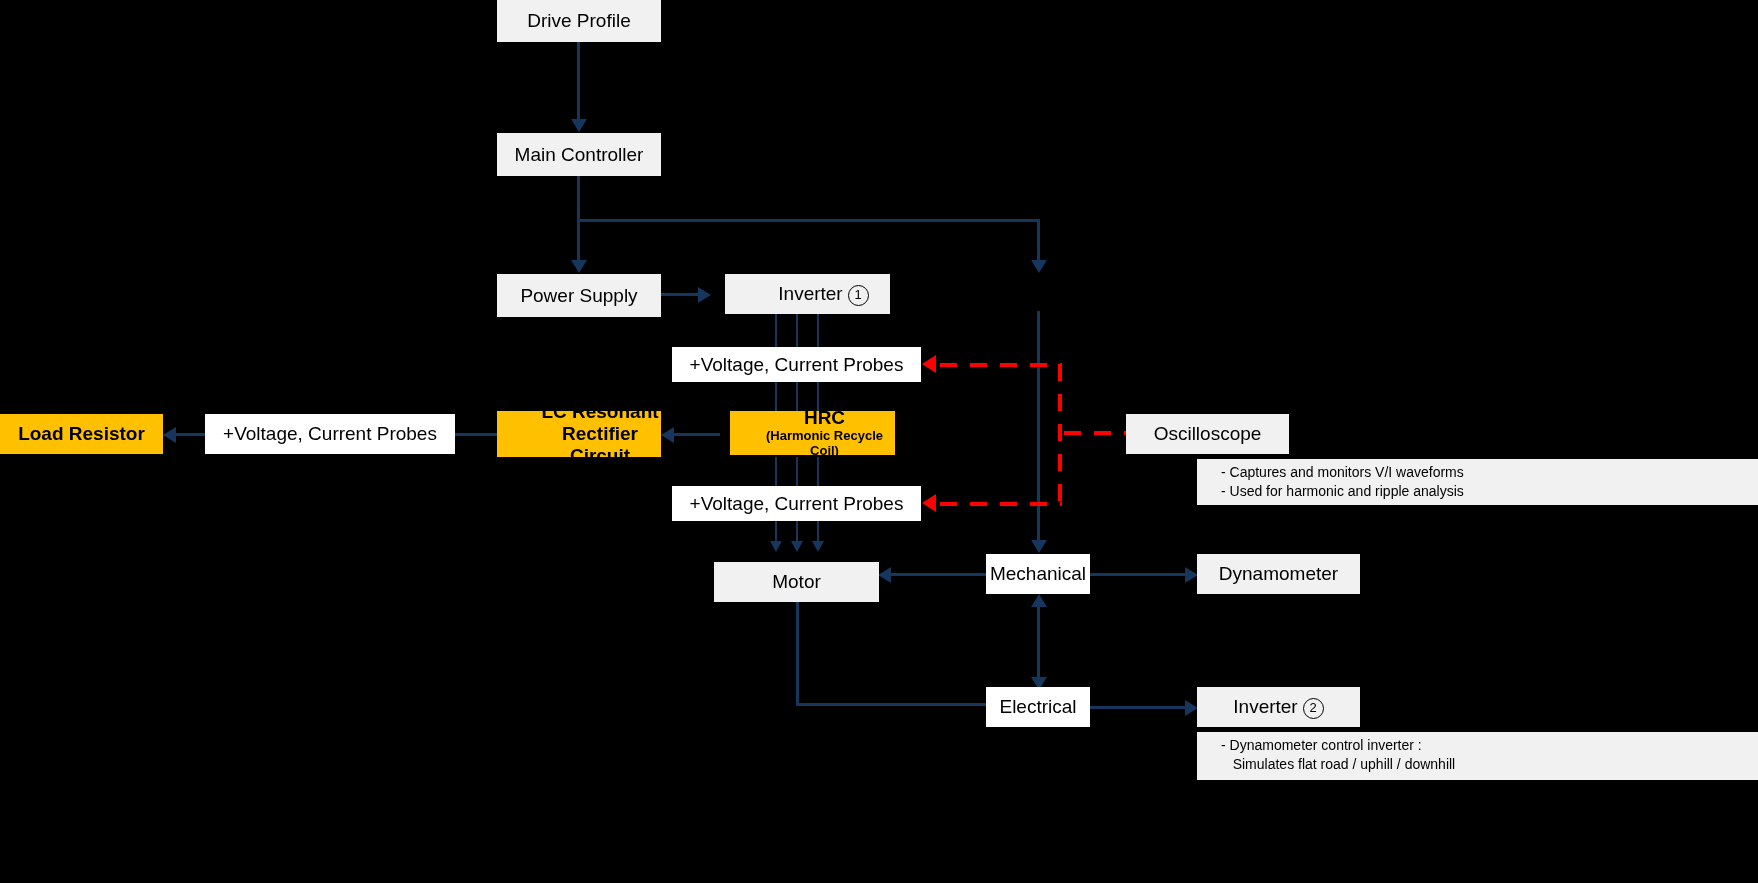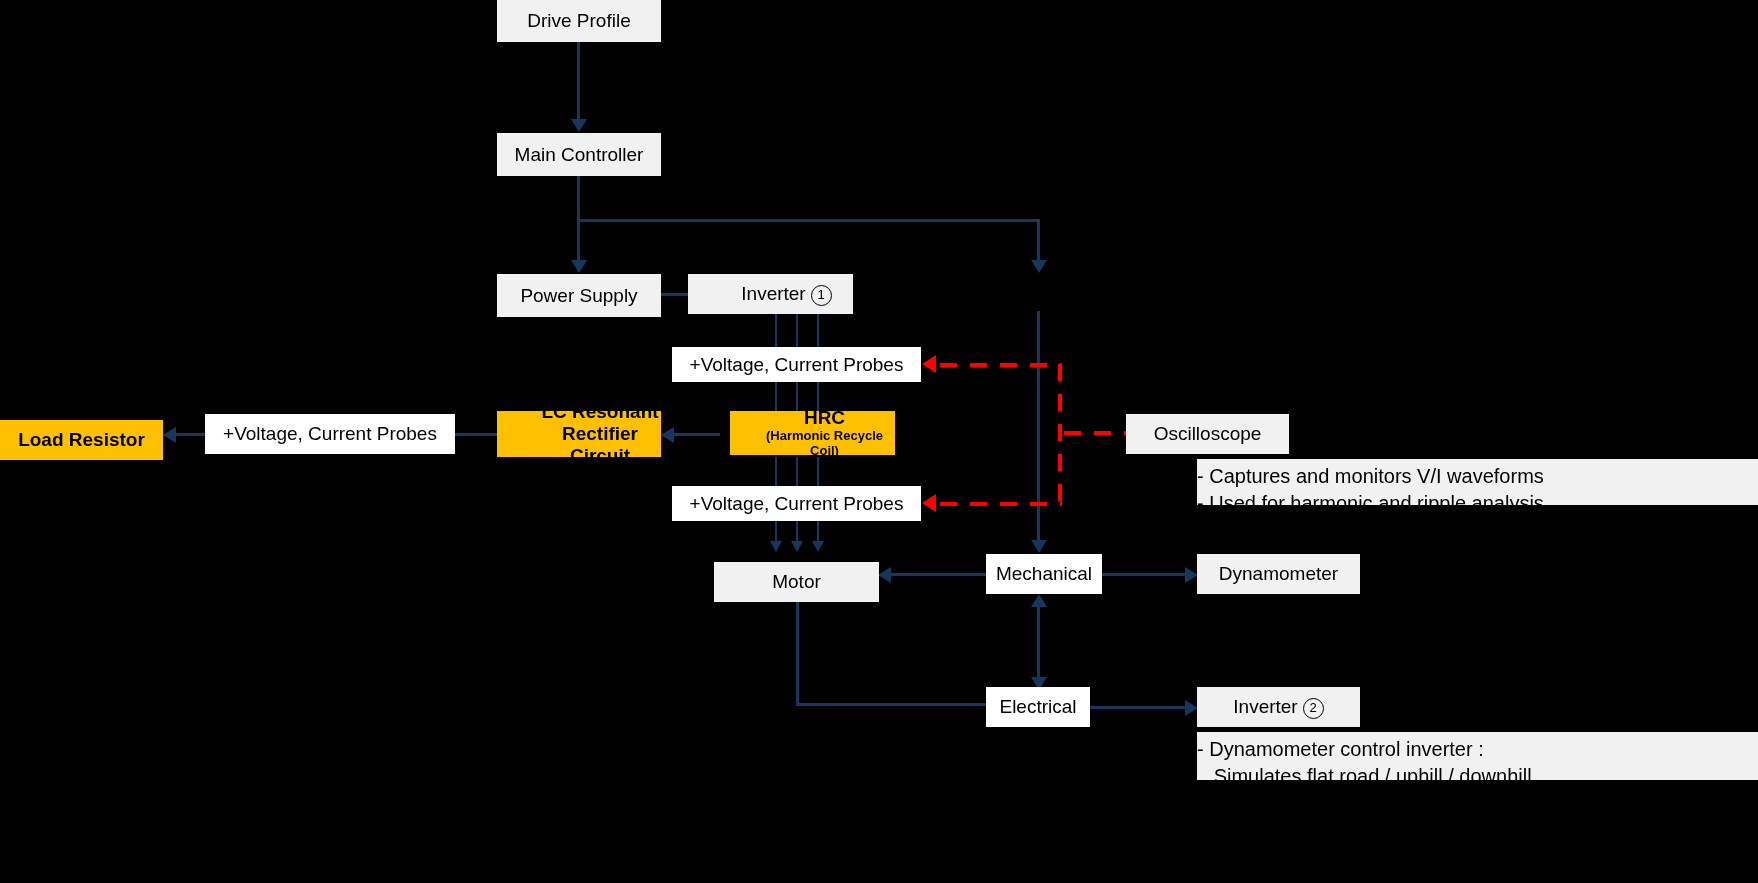--- a/index.html
+++ b/index.html
@@ -30,24 +30,24 @@
   .node.white { background: #ffffff; }
   .node.amber { background: #ffc000; font-weight: bold; }
   .node .t1 { font-size: 19px; }
   .node .t2 { font-size: 19px; }
   .node .sub { font-size: 13px; font-weight: bold; }
   .note {
     position: absolute;
     box-sizing: border-box;
     background: #f1f1f1;
     color: #000000;
-    font-size: 20px;
+    font-size: 14px;
     line-height: 1.35;
     text-align: left;
-    padding: 4px 0 4px 0;
+    padding: 4px 0 4px 24px;
     white-space: pre;
   }
   .edge {
     position: absolute;
     background: #17365d;
   }
   .edge.h { height: 3px; }
   .edge.v { width: 3px; }
   .thin.v { width: 2px; }
   .dash {
@@ -160,30 +160,30 @@
   </div>
 
   <div class="node grey" style="left:497px; top:133px; width:164px; height:43px;">
     <span class="t1">Main Controller</span>
   </div>
 
   <div class="node grey" style="left:497px; top:274px; width:164px; height:43px;">
     <span class="t1">Power Supply</span>
   </div>
 
-  <div class="node grey" style="left:688px; top:274px; width:165px; height:40px;padding-left:32px;">
+  <div class="node grey" style="left:725px; top:274px; width:165px; height:40px;padding-left:32px;">
     <span class="t1"><span>Inverter</span><span class="circnum">1</span></span>
   </div>
 
 
   <div class="node white" style="left:672px; top:347px; width:249px; height:35px;">
     <span class="t1">+Voltage, Current Probes</span>
   </div>
 
-  <div class="node amber" style="left:0px; top:414px; width:163px; height:40px;margin-top:6px;">
+  <div class="node amber" style="left:0px; top:414px; width:163px; height:40px;">
     <span class="t1">Load Resistor</span>
   </div>
 
   <div class="node white" style="left:205px; top:414px; width:250px; height:40px;">
     <span class="t1">+Voltage, Current Probes</span>
   </div>
 
   <div class="node amber" style="left:497px; top:411px; width:164px; height:46px;padding-left:42px;">
     <span class="t2">LC Resonant</span>
     <span class="t2">Rectifier Circuit</span>
@@ -202,21 +202,21 @@
 - Used for harmonic and ripple analysis</div>
 
   <div class="node white" style="left:672px; top:486px; width:249px; height:35px;">
     <span class="t1">+Voltage, Current Probes</span>
   </div>
 
   <div class="node grey" style="left:714px; top:554px; width:165px; height:40px;margin-top:8px;">
     <span class="t1">Motor</span>
   </div>
 
-  <div class="node white" style="left:986px; top:554px; width:116px; height:40px;">
+  <div class="node white" style="left:986px; top:554px; width:104px; height:40px;">
     <span class="t1">Mechanical</span>
   </div>
 
   <div class="node grey" style="left:1197px; top:554px; width:163px; height:40px;">
     <span class="t1">Dynamometer</span>
   </div>
 
   <div class="node white" style="left:986px; top:687px; width:104px; height:40px;text-align:right;">
     <span class="t1">Electrical</span>
   </div>

